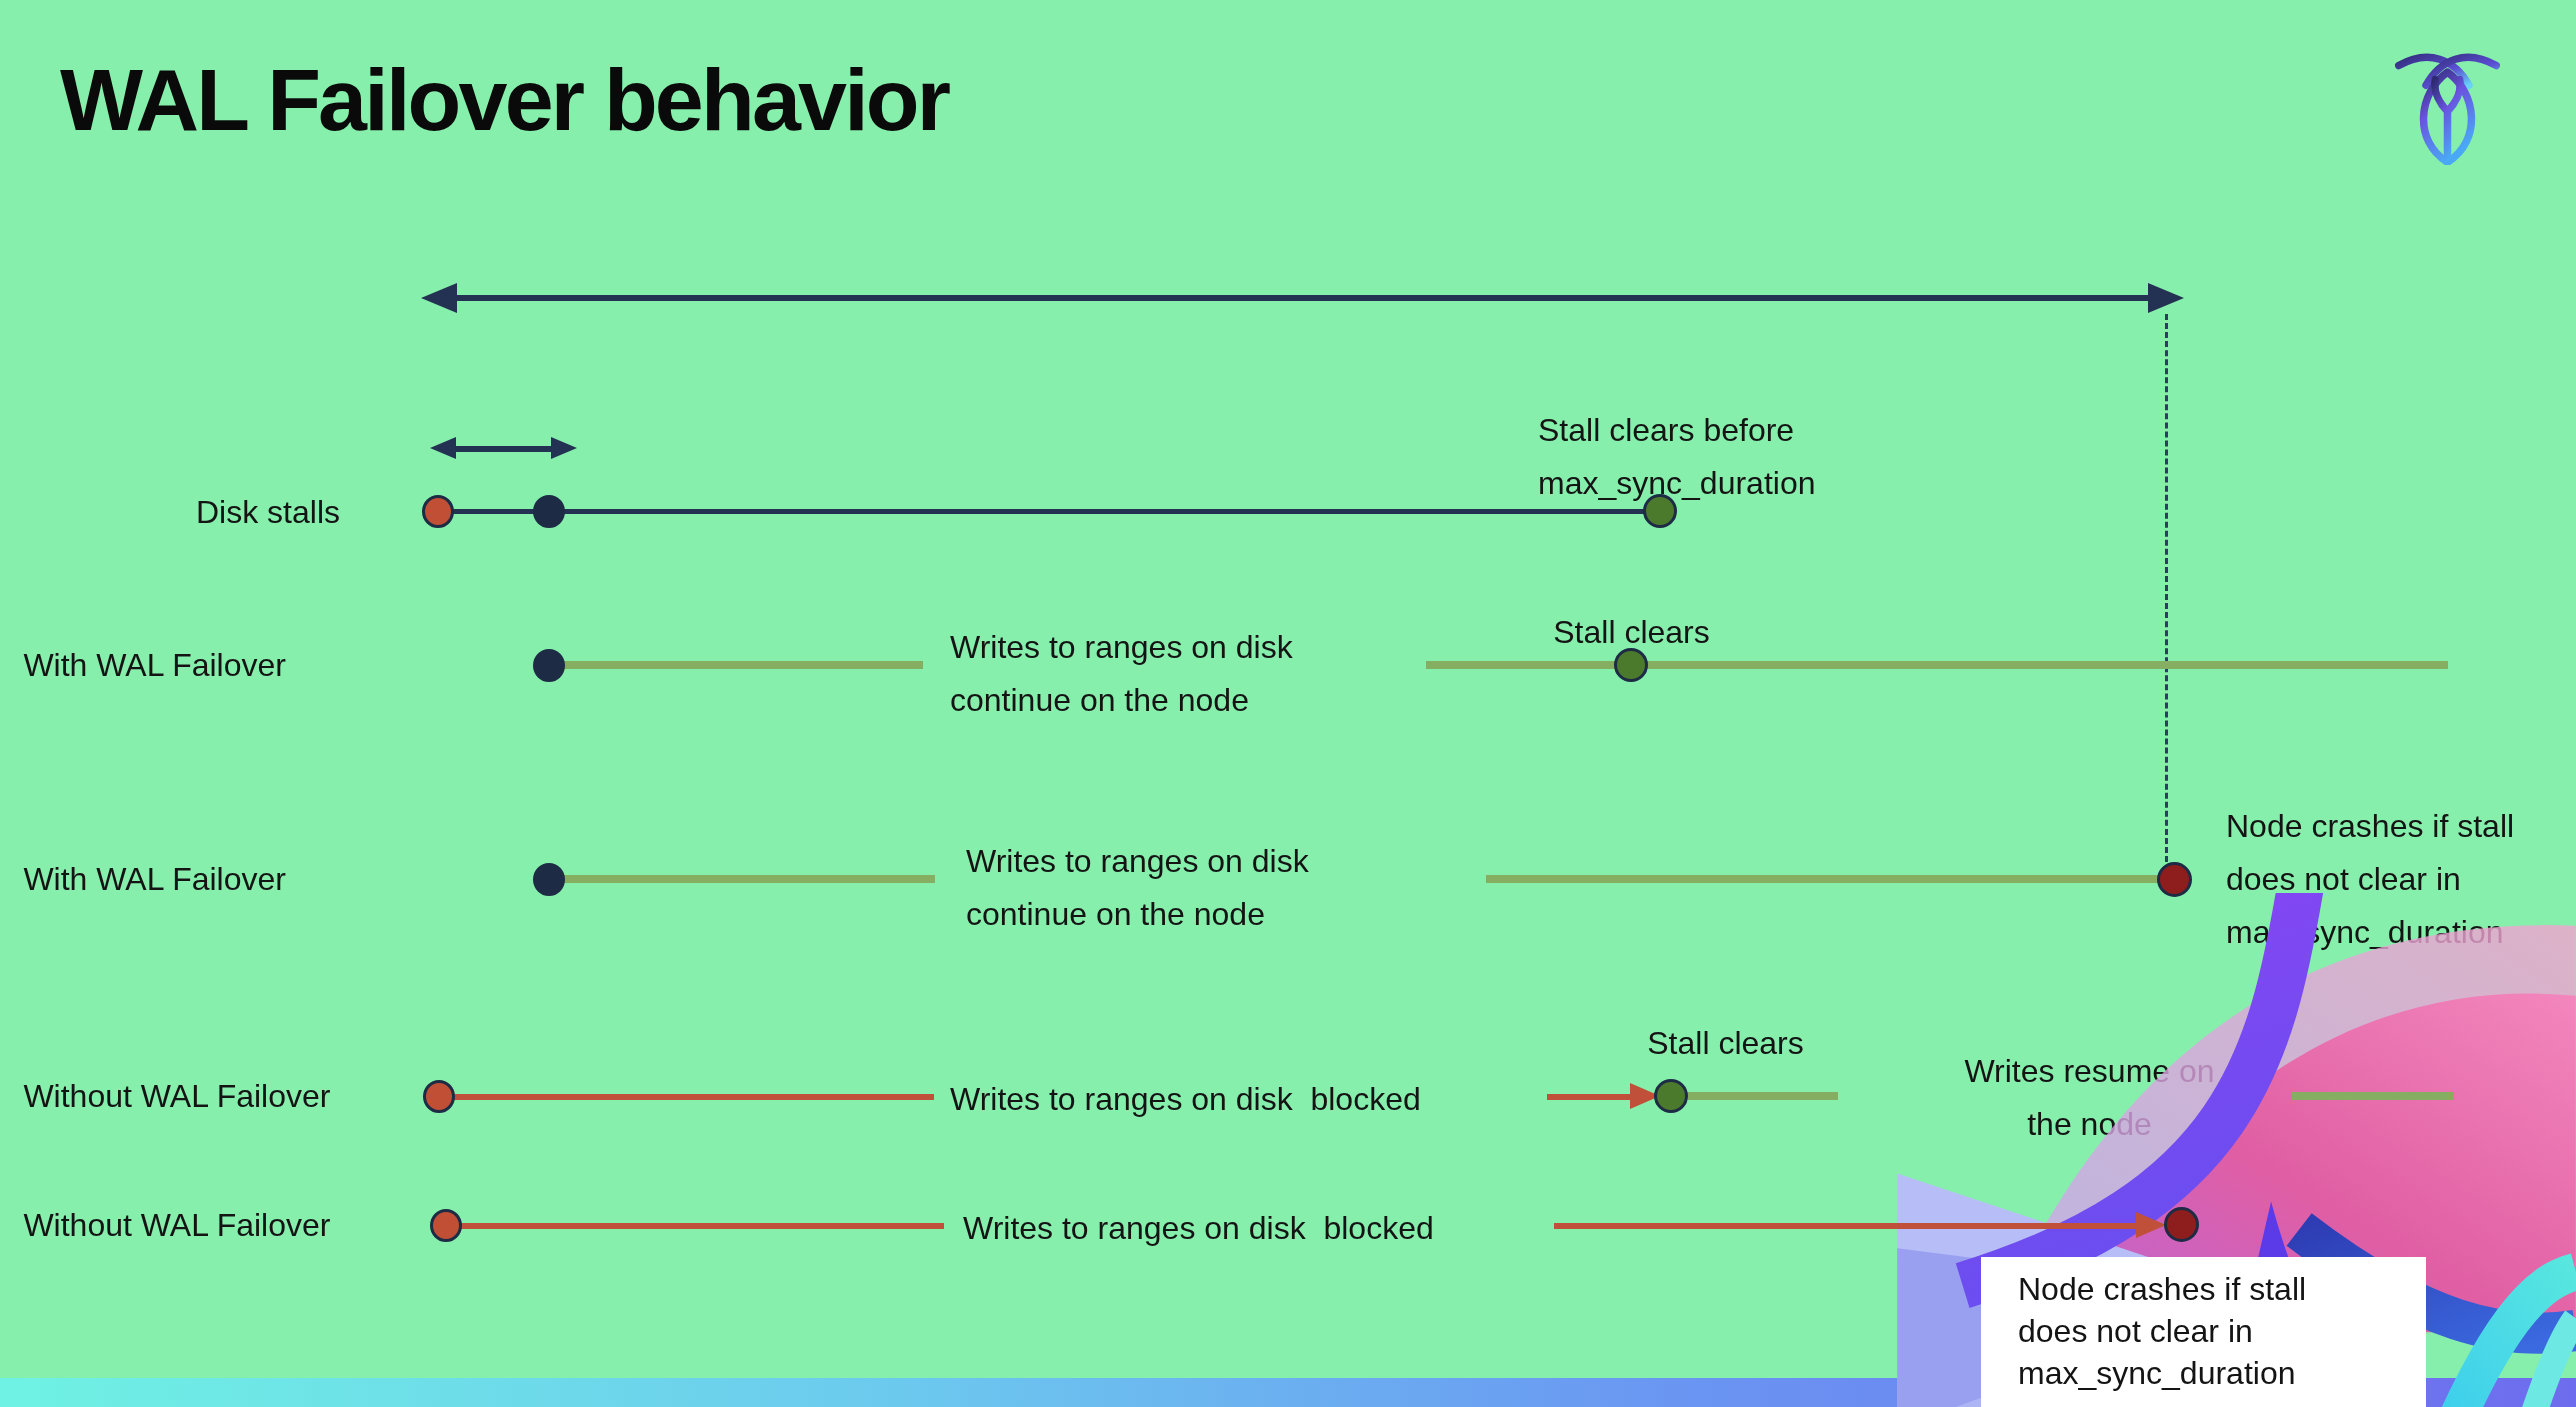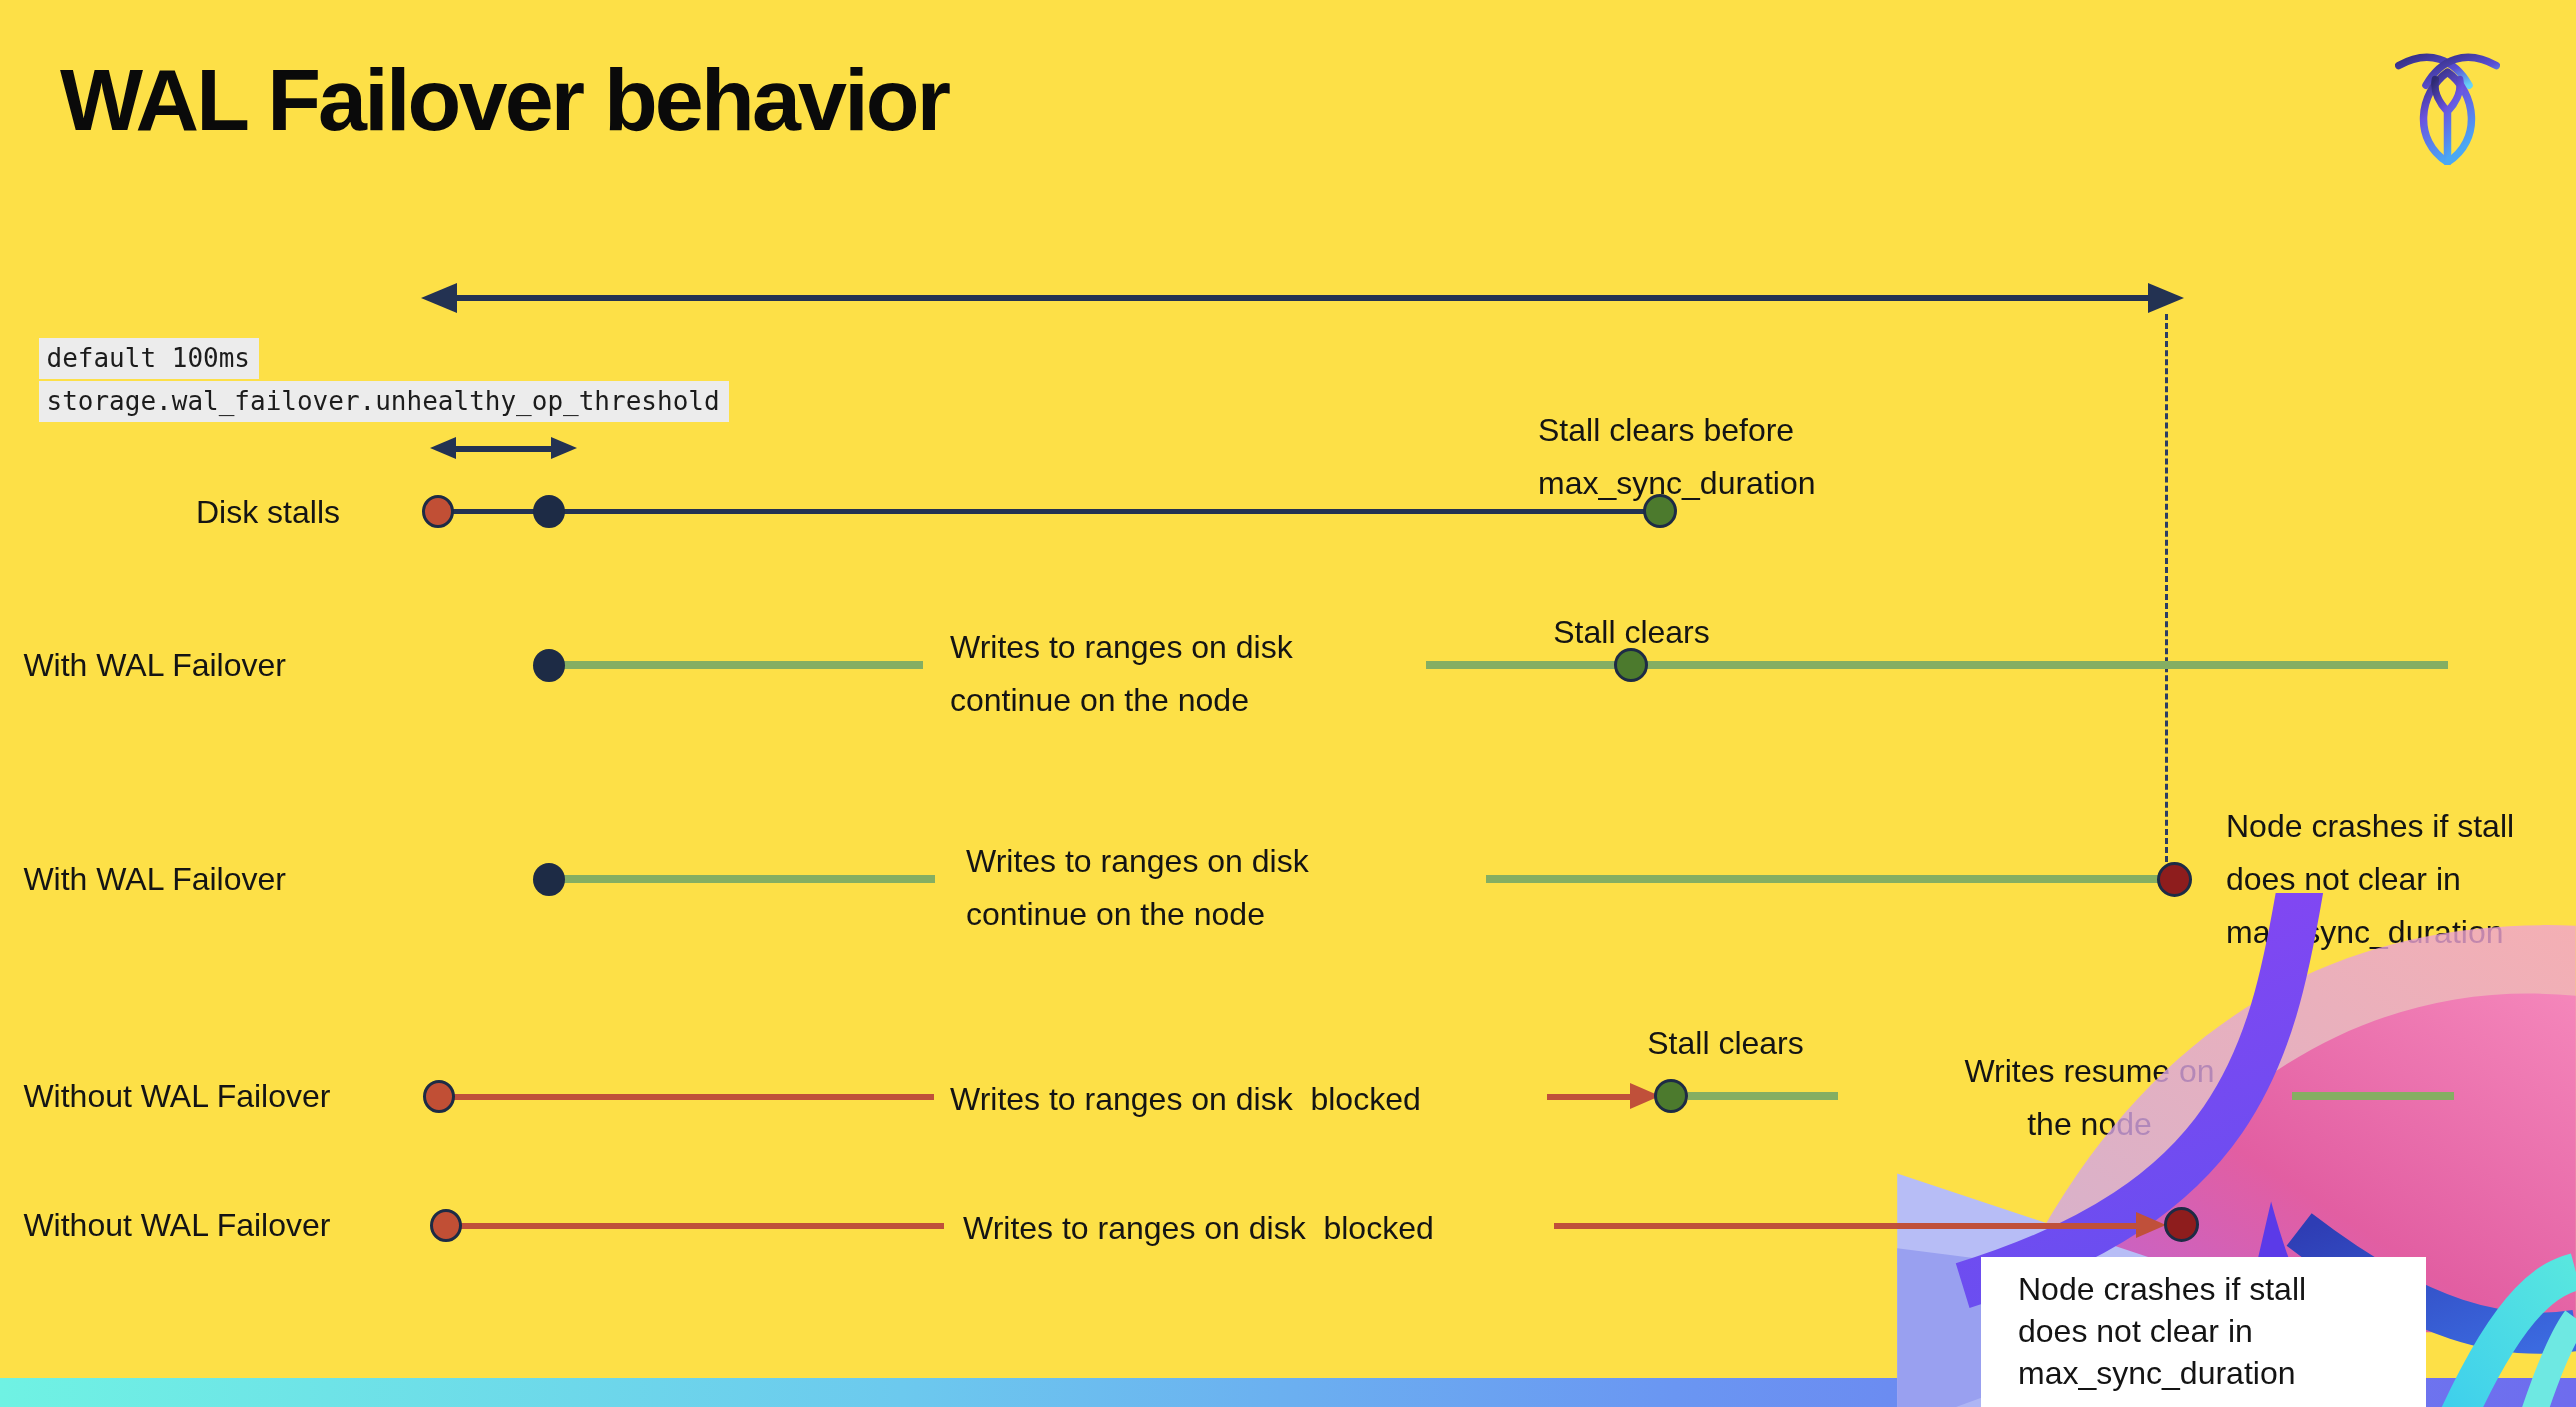--- a/index.html
+++ b/index.html
@@ -1,17 +1,17 @@
 <!DOCTYPE html>
 <html style="font-size:15px"><head>
 <meta charset="utf-8">
 <style>
   html,body{margin:0;padding:0;background:#ffffff;}
   .slide{
-    position:relative;width:2576px;height:1408px;background:#fde047;overflow:hidden;
+    position:relative;width:2576px;height:1408px;background:#86efac;overflow:hidden;
     font-family:"Liberation Sans",sans-serif;color:#111;
   }
   .title{
     position:absolute;left:60px;top:49px;font-size:88px;font-weight:bold;
     letter-spacing:-2.8px;color:#0a0a0a;white-space:pre;
   }
   .note{
     position:absolute;font-size:32px;line-height:53px;color:#141414;
     white-space:pre-wrap;
   }
@@ -80,24 +80,20 @@
       <path d="M56,31 C25,53 19,104 56,127 C93,104 87,53 56,31 Z" stroke="url(#lg1)" stroke-width="8"></path>
       <path d="M56,127 L56,73 M56,73 C45,61 41,51 43,39 M56,73 C67,61 71,51 69,39" stroke="url(#lg1)" stroke-width="8"></path>
     </g>
   </svg>
 
   <div class="tri tri-left-navy" style="left:421px;top:283px;"></div>
   <div class="hline arrow-line" style="left:451px;top:295px;width:1710px;"></div>
   <div class="tri tri-right-navy" style="left:2148px;top:283px;"></div>
 
 
-  <div class="code" style="left:39px;top:338px;">
-    <span>default 100ms</span><br>
-    <span>storage.wal_failover.unhealthy_op_threshold</span>
-  </div>
 
   <div class="tri tri-left-navy-sm" style="left:430px;top:437px;"></div>
   <div class="hline navy-line" style="left:454px;top:446px;width:99px;height:5.6px;"></div>
   <div class="tri tri-right-navy-sm" style="left:551px;top:437px;"></div>
 
   <div class="dashed-v" style="left:2165px;top:314px;height:548px;"></div>
 
   <div class="rowlabel right" style="left:150px;top:493px;width:236px;">Disk stalls</div>
   <div class="dot dot-red" style="left:422px;top:495px;"></div>
   <div class="hline navy-line" style="left:452px;top:509px;width:1208px;"></div>

